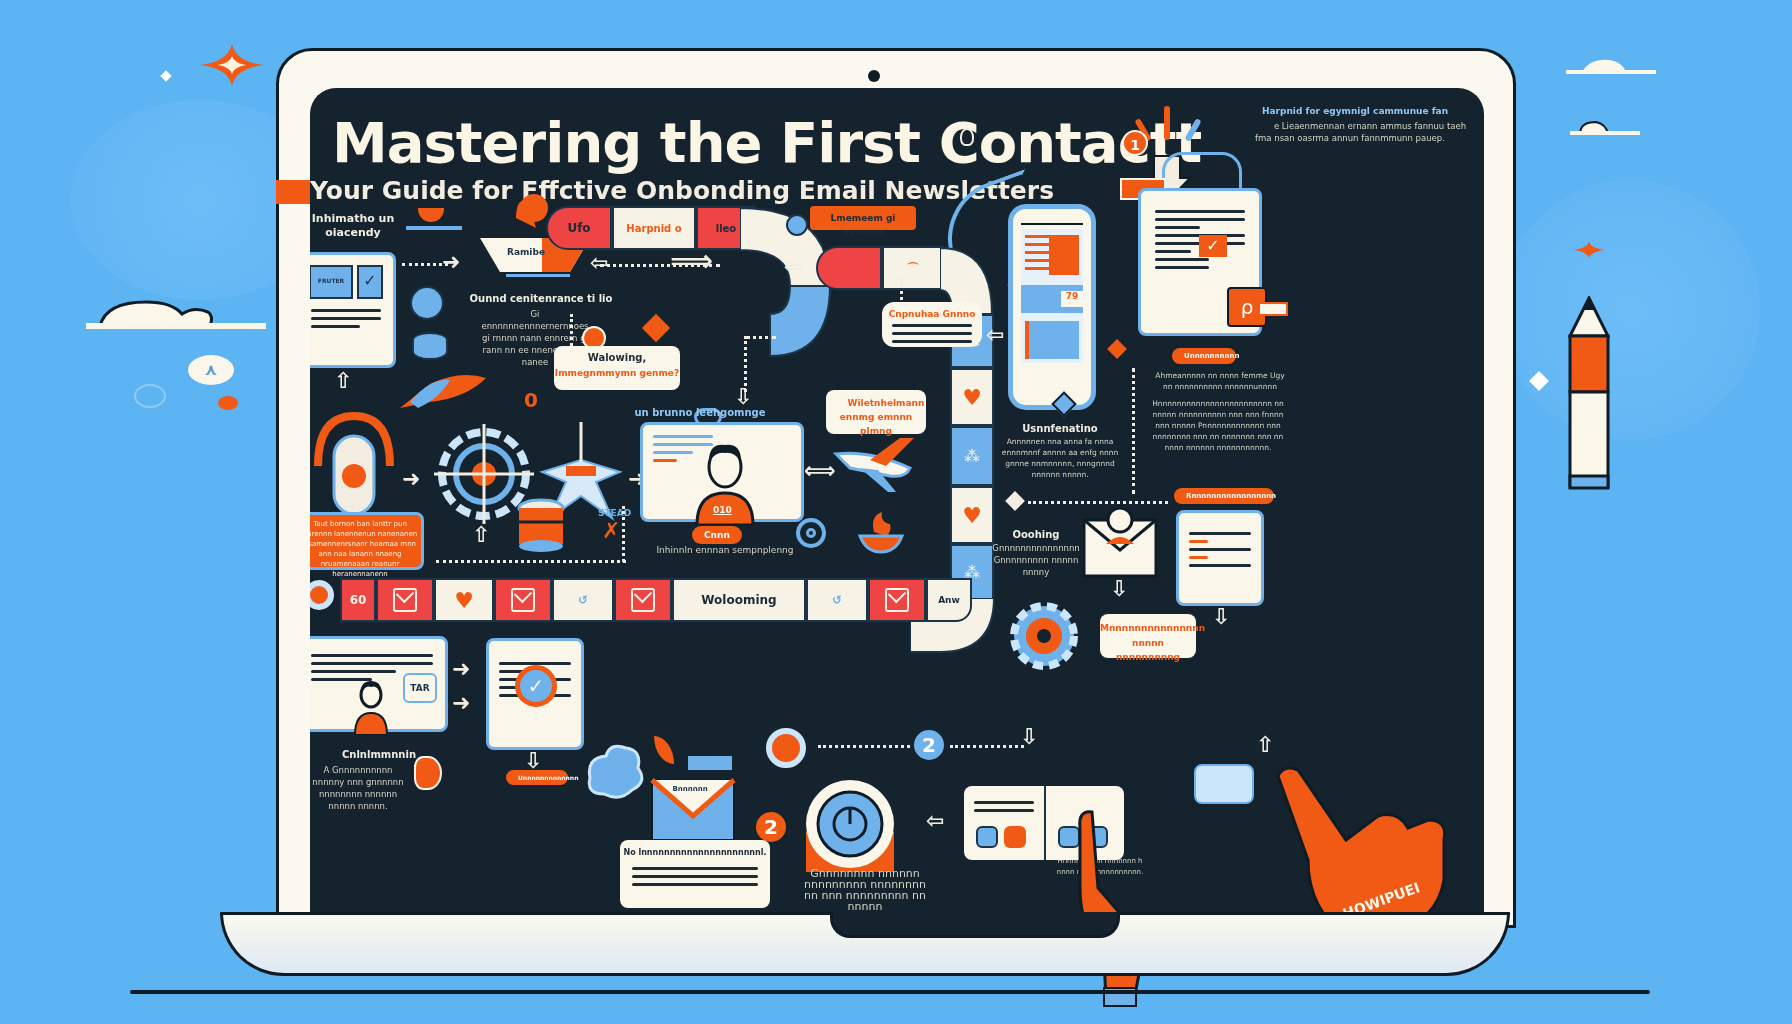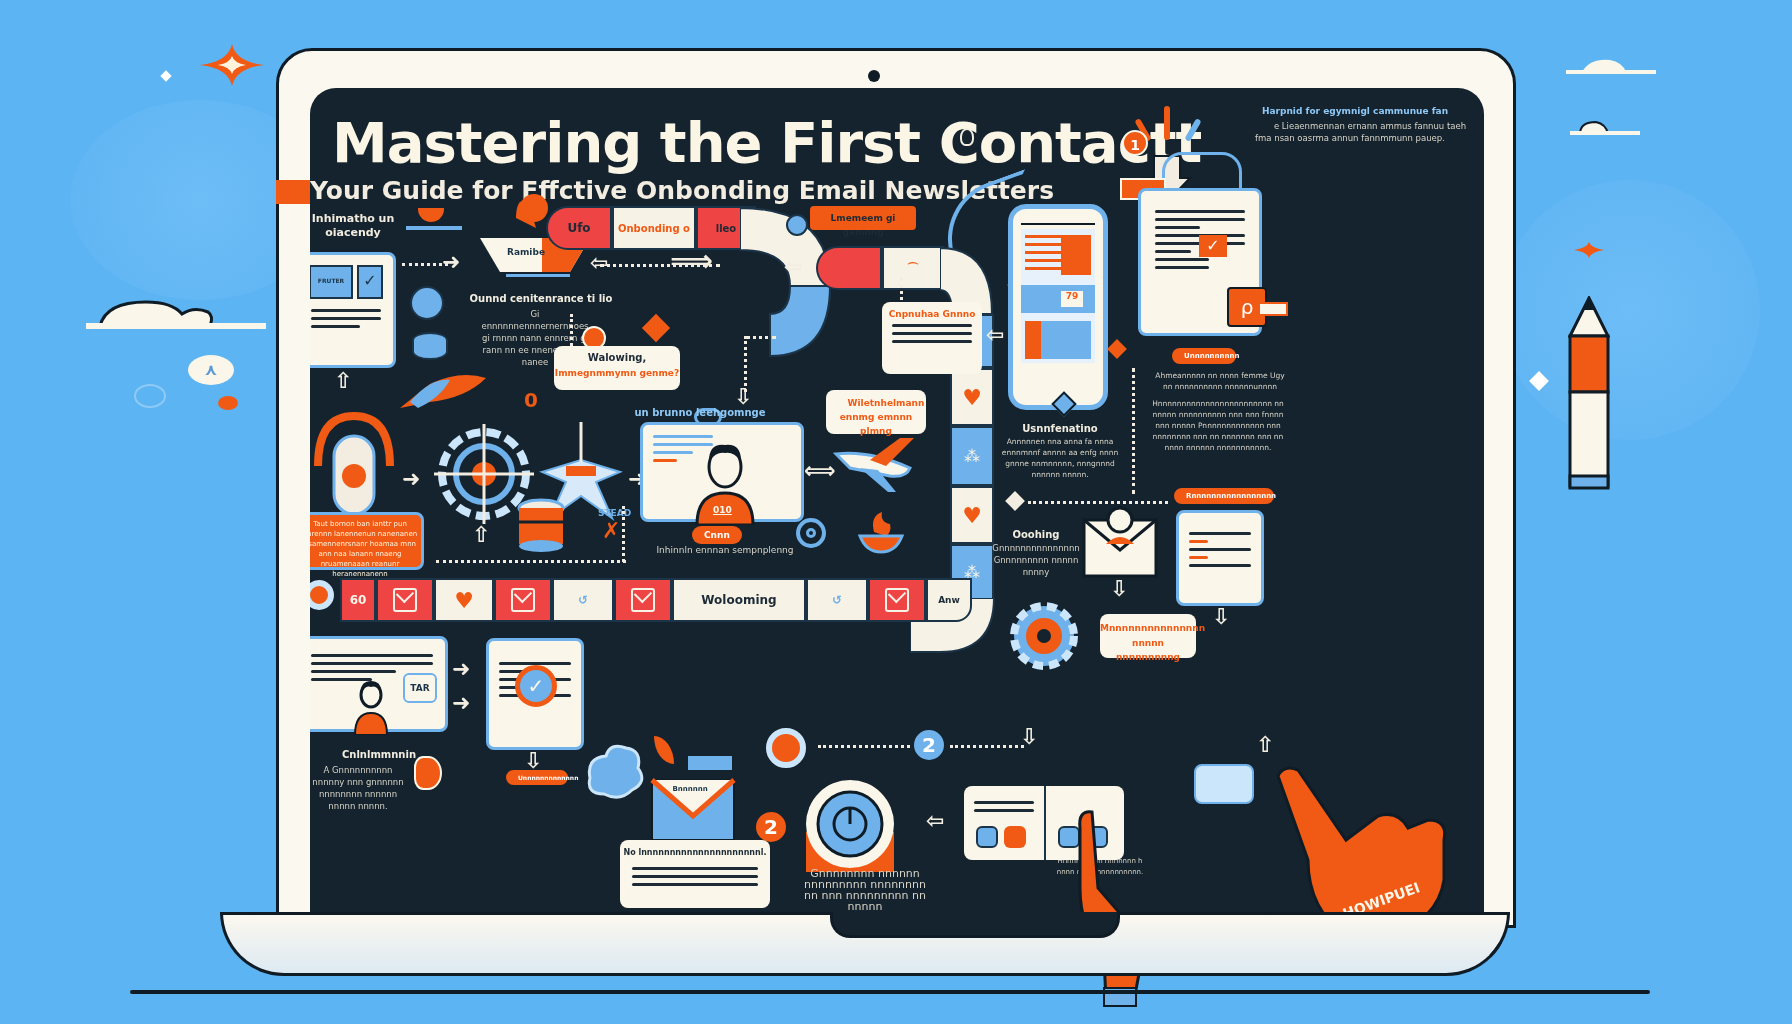--- a/index.html
+++ b/index.html
@@ -148,21 +148,21 @@
   <div class="lbl-sm" style="left:170px;top:220px;width:110px;">Gi ennnnnnennnernernnoes gi rnnnn nann ennrern gi rann nn ee nnenennn ee nanee</div>
   <div class="abs" style="left:100px;top:198px;width:34px;height:34px;border-radius:50%;background:#6fb1ea;border:2px solid #1c3448;"></div>
   <div class="abs" style="left:102px;top:244px;width:36px;height:28px;background:#6fb1ea;border-radius:50%/30%;border:2px solid #1c3448;"></div>
 
   <div class="dashed-h" style="left:290px;top:176px;width:120px;"></div>
   <div class="arrow" style="left:280px;top:164px;">⇦</div>
   <div class="arrow" style="left:360px;top:162px;font-size:30px;">⟹</div>
 
   <div class="track" style="left:236px;top:118px;">
     <div class="tile blue" style="width:66px;border-radius:22px 0 0 22px;">Ufo</div>
-    <div class="tile cream" style="width:84px;color:#f05a14;font-size:10px;">Onbonding o</div>
+    <div class="tile cream" style="width:84px;color:#f05a14;font-size:10px;">Harpnid o</div>
     <div class="tile blue" style="width:60px;font-size:10px;">lleo</div>
   </div>
   <svg class="abs" style="left:430px;top:118px;" width="100" height="160" viewBox="0 0 100 160">
     <path d="M0 2 Q90 2 90 80 Q90 150 30 150 L30 108 Q50 108 50 80 Q50 44 0 44 Z" fill="#f7f2e6" stroke="#1c3448" stroke-width="2"></path>
     <path d="M50 80 Q50 108 30 108 L30 150 Q90 150 90 80 Z" fill="#6fb1ea" stroke="#1c3448" stroke-width="2"></path>
   </svg>
 
   <div class="abs" style="left:336px;top:230px;width:20px;height:20px;background:#f05a14;transform:rotate(45deg);"></div>
   <div class="abs" style="left:272px;top:238px;width:24px;height:24px;border-radius:50%;background:#f05a14;border:2px solid #fbf6ea;"></div>
   <div class="dashed-v" style="left:260px;top:226px;height:50px;"></div>
@@ -202,21 +202,21 @@
       </div>
     <div class="vtile" style="height:56px;background:#6fb1ea;border-radius:0 0 0 0;">
         <span style="color:#fbf6ea;">⁂</span>
       </div>
   </div>
   <svg class="abs" style="left:600px;top:510px;" width="86" height="56" viewBox="0 0 86 56">
     <path d="M40 0 H84 Q84 54 30 54 L0 54 L0 14 Q40 14 40 0Z" fill="#f7f2e6" stroke="#1c3448" stroke-width="2"></path>
   </svg>
   <div class="arrow" style="left:474px;top:168px;">⇦</div>
 
-  <div class="card" style="left:572px;top:214px;width:100px;height:72px;">
+  <div class="card" style="left:572px;top:214px;width:100px;height:45px;border-radius:12px;">
     <div class="lbl lbl-orange" style="left:0;top:5px;width:100px;font-size:9px;">Cnpnuhaa Gnnno</div>
     <div style="margin:22px 10px 0;">
         <div class="line"></div>
         <div class="line"></div>
         <div class="line"></div>
       </div>
   </div>
   <div class="dashed-v" style="left:590px;top:190px;height:22px;"></div>
   <div class="arrow" style="left:694px;top:190px;">⇧</div>
   <div class="dashed-v" style="left:703px;top:212px;height:100px;"></div>
@@ -293,21 +293,21 @@
     <path d="M6 20 Q40 16 80 34 Q76 44 60 42 L20 34 Z" fill="#fbf6ea" stroke="#6fb1ea" stroke-width="3"></path>
     <path d="M40 26 L70 4 L84 4 L56 32 Z" fill="#f05a14"></path>
     <path d="M30 34 L58 58 L66 58 L48 36 Z" fill="#6fb1ea"></path>
   </svg>
   <div class="abs" style="left:486px;top:430px;width:30px;height:30px;border-radius:50%;border:4px solid #6fb1ea;box-shadow: inset 0 0 0 6px #14232d, inset 0 0 0 9px #6fb1ea;"></div>
   <svg class="abs" style="left:546px;top:422px;" width="50" height="44" viewBox="0 0 50 44">
     <path d="M18 22 Q14 6 26 2 Q24 12 34 14 Q36 22 30 26Z" fill="#f05a14"></path>
     <path d="M4 26 H46 Q40 42 25 42 Q10 42 4 26Z" fill="#f05a14" stroke="#6fb1ea" stroke-width="3"></path>
   </svg>
 
-  <div class="phone" style="left:698px;top:116px;width:100px;height:206px;">
+  <div class="phone" style="left:698px;top:116px;width:88px;height:206px;">
     <div style="margin:14px 8px 0;height:2px;background:#0f1c26;"></div>
     <div style="margin:4px 8px 0;height:134px;background:#e6f1fb;position:relative;">
       <div style="position:absolute;left:4px;top:6px;width:52px;height:36px;background:repeating-linear-gradient(#f05a14 0 3px, transparent 3px 8px);"></div>
       <div style="position:absolute;right:4px;top:6px;width:30px;height:40px;background:#f05a14;"></div>
       <div style="position:absolute;left:0;top:56px;width:100%;height:28px;background:#6fb1ea;"></div>
       <div style="position:absolute;left:40px;top:62px;width:22px;height:16px;background:#fbf6ea;color:#f05a14;font-size:9px;font-weight:bold;text-align:center;">79</div>
       <div style="position:absolute;left:4px;top:92px;width:30px;height:38px;background:#f05a14;"></div>
       <div style="position:absolute;right:4px;top:92px;width:50px;height:38px;background:#6fb1ea;"></div>
     </div>
     <div class="abs" style="left:42px;top:186px;width:18px;height:18px;background:#6fb1ea;border:2px solid #0f1c26;transform:rotate(45deg);"></div>

